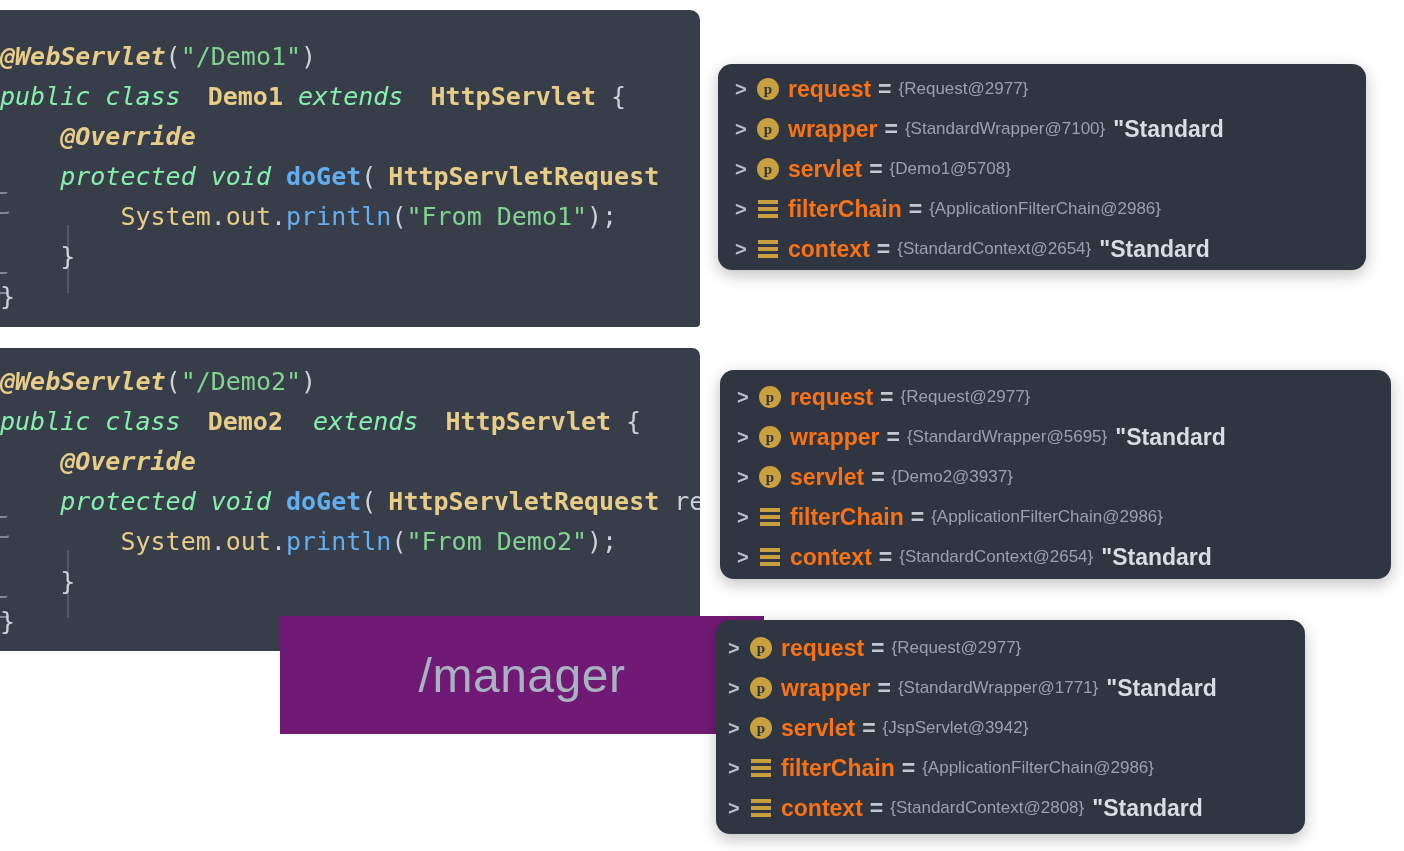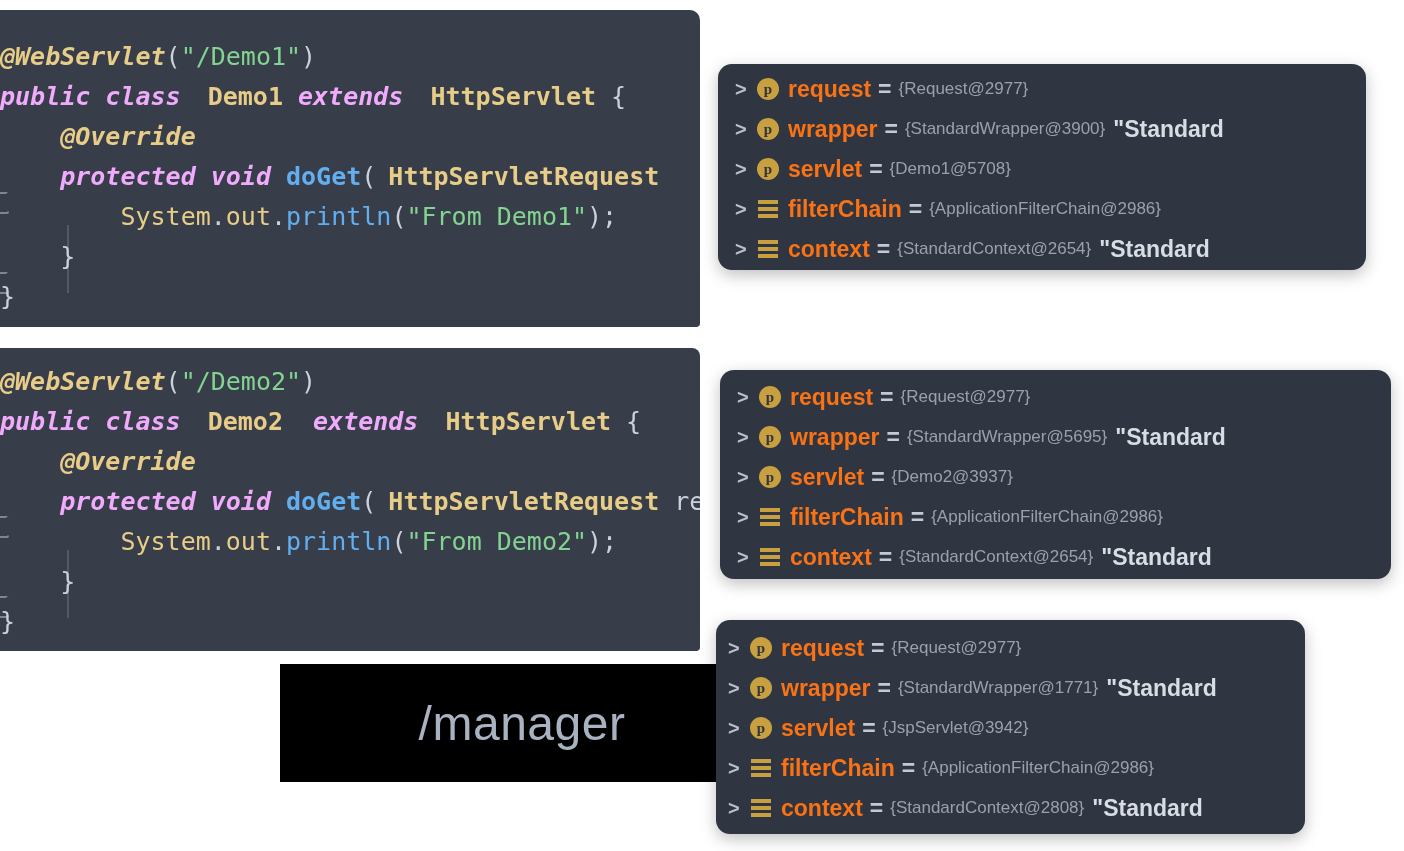--- a/index.html
+++ b/index.html
@@ -47,21 +47,21 @@
     left: 0;
     top: 0;
     white-space: pre;
   }
   #code-demo1 .code-lines { top: 27px; }
   #code-demo2 .code-lines { top: 14px; }
   .cl { display: block; height: 40px; padding-left: 12px; }
 
   
   .t-ann   { color: #e8cd88; font-style: italic; font-weight: bold; }
-  .t-kw    { color: #f0abfc; font-style: italic; font-weight: bold; }
+  .t-kw    { color: #86efac; font-style: italic; font-weight: normal; }
   .t-cls   { color: #e8cd88; font-weight: bold; margin-left: 12px; }
   .t-fn    { color: #62aeef; font-weight: bold; }
   .t-str   { color: #83d391; }
   .t-plain { color: #cdd2da; }
   .t-ident { color: #e8cd88; }
   .t-mtd   { color: #62aeef; }
 
   
   .gutter-icon {
     position: absolute;
@@ -95,24 +95,24 @@
   .indent-guide {
     position: absolute;
     width: 2px;
     background: #525a69;
   }
 
   
   #manager-box {
     position: absolute;
     left: 280px;
-    top: 664px;
+    top: 616px;
     width: 484px;
     height: 118px;
-    background: #000000;
+    background: #701a75;
     display: flex;
     align-items: center;
     justify-content: center;
   }
   #manager-box .manager-text {
     color: #a8b2c0;
     font-size: 48px;
     font-family: "Liberation Sans", sans-serif;
     letter-spacing: 0.5px;
   }
@@ -244,21 +244,21 @@
         <span class="icon-prop">p</span>
         <span class="dbg-name">request</span>
         <span class="dbg-eq">=</span>
         <span class="dbg-val">{Request@2977}</span>
       </div>
       <div class="dbg-row">
         <span class="chevron">&gt;</span>
         <span class="icon-prop">p</span>
         <span class="dbg-name">wrapper</span>
         <span class="dbg-eq">=</span>
-        <span class="dbg-val">{StandardWrapper@3900}</span>
+        <span class="dbg-val">{StandardWrapper@7100}</span>
         <span class="dbg-val-str">"Standard</span>
       </div>
       <div class="dbg-row">
         <span class="chevron">&gt;</span>
         <span class="icon-prop">p</span>
         <span class="dbg-name">servlet</span>
         <span class="dbg-eq">=</span>
         <span class="dbg-val">{Demo1@5708}</span>
       </div>
       <div class="dbg-row">

